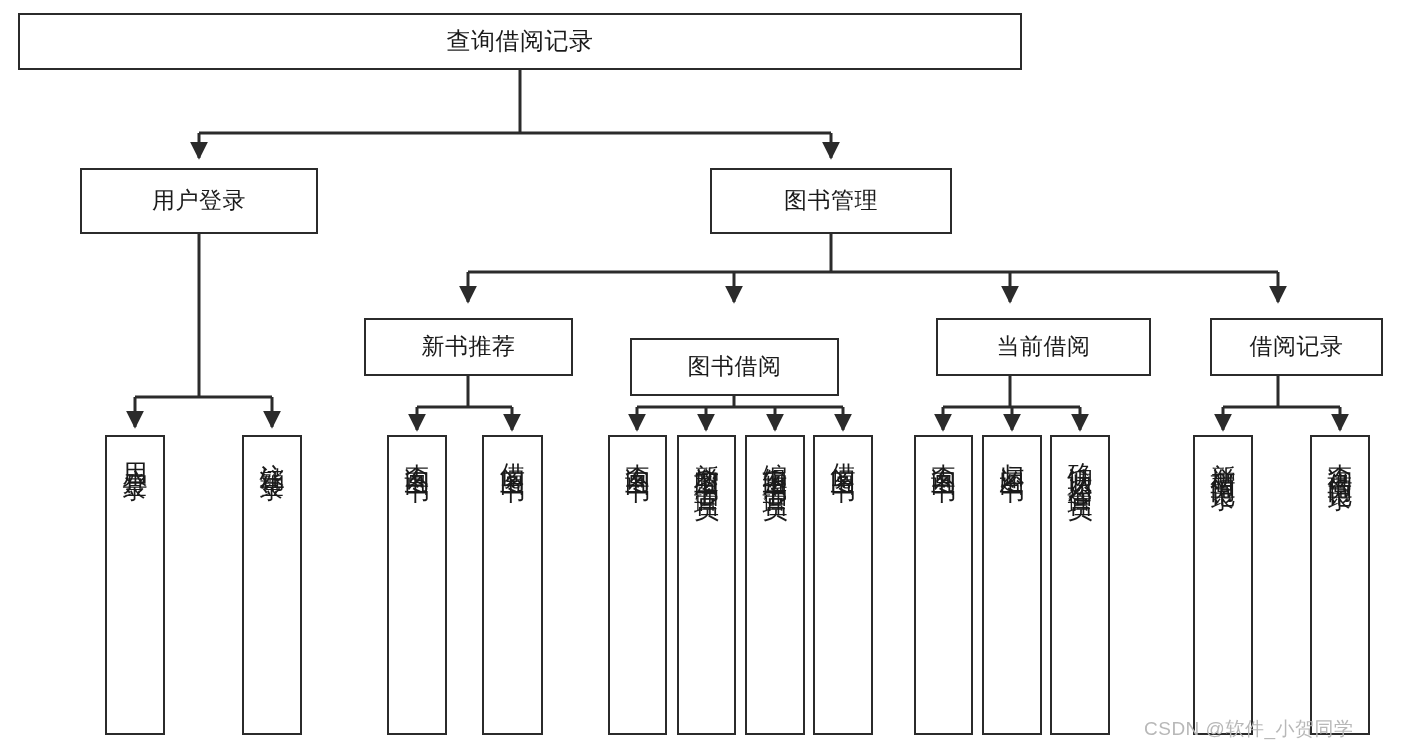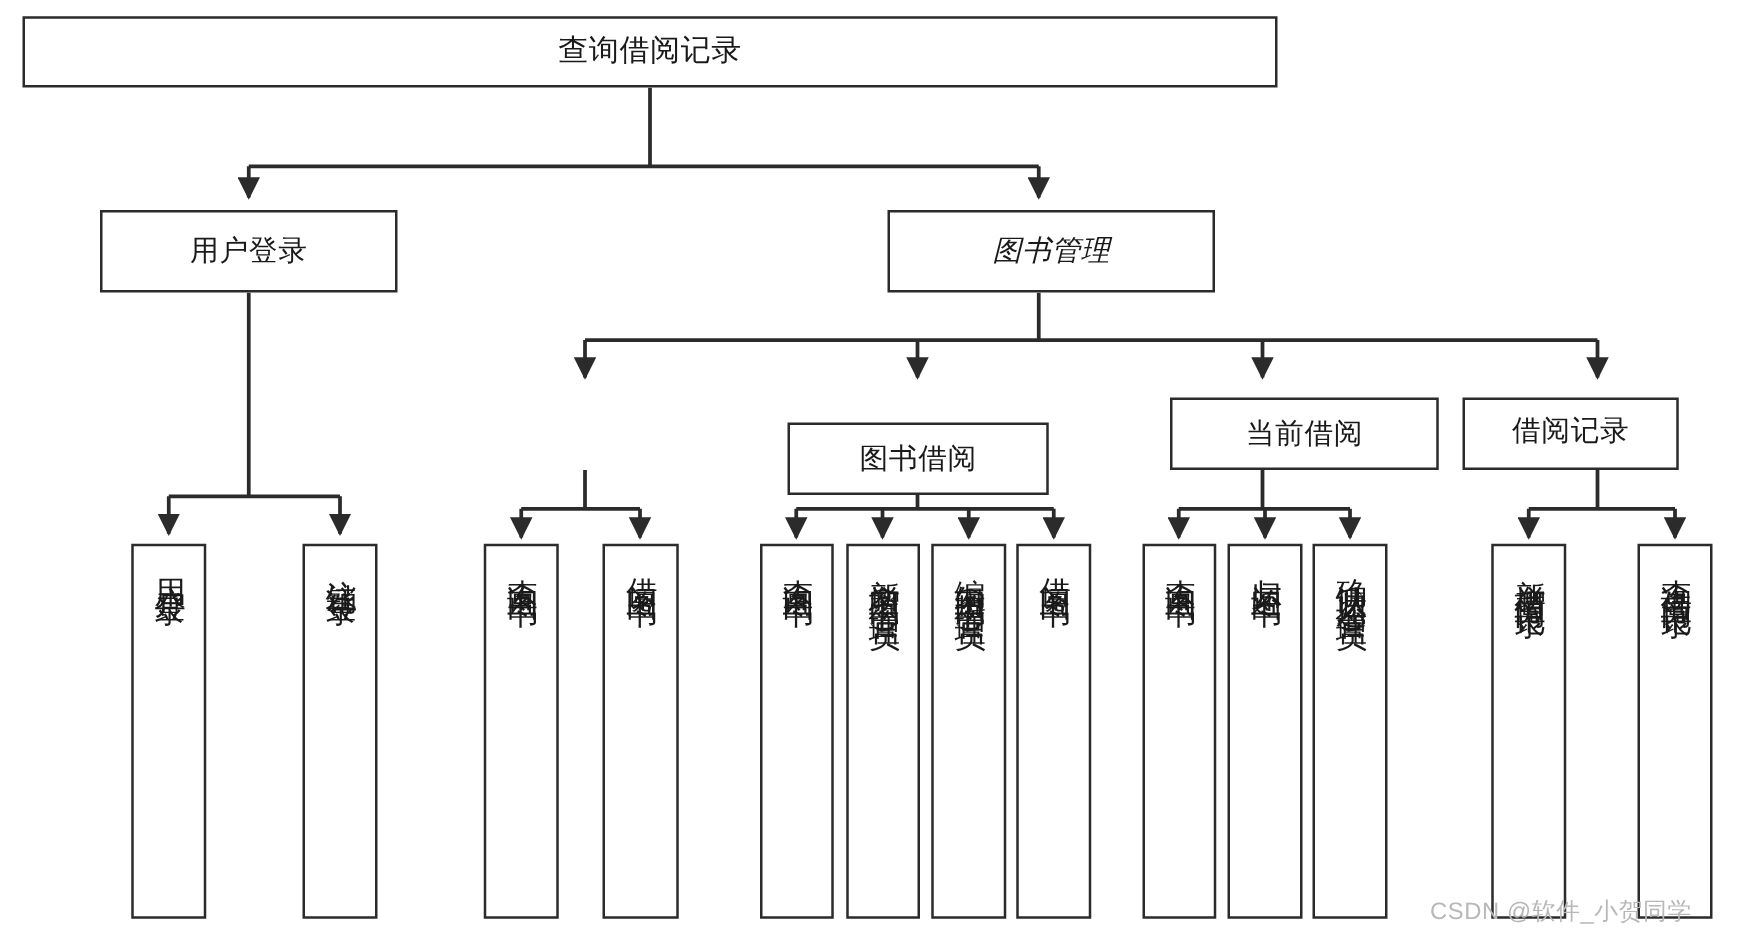--- a/index.html
+++ b/index.html
@@ -126,31 +126,34 @@
     </g>
   </svg>
 
   <div class="node h root" style="left:18px; top:13px; width:1004px; height:57px;">
     <span class="label">查询借阅记录</span>
   </div>
 
   <div class="node h" style="left:80px; top:168px; width:238px; height:66px;">
     <span class="label">用户登录</span>
   </div>
-  <div class="node h" style="left:710px; top:168px; width:262px; height:66px;font-style:italic;">
+  <div class="node h" style="left:710px; top:168px; width:242px; height:66px;">
     <span class="label">图书管理</span>
   </div>
 
+  <div class="node h" style="left:364px; top:318px; width:209px; height:58px;">
+    <span class="label">新书推荐</span>
+  </div>
   <div class="node h" style="left:630px; top:318px; width:209px; height:58px;margin-top:20px;">
     <span class="label">图书借阅</span>
   </div>
   <div class="node h" style="left:903px; top:318px; width:215px; height:58px;margin-left:33px;">
     <span class="label">当前借阅</span>
   </div>
-  <div class="node h" style="left:1170px; top:318px; width:173px; height:58px;font-family:Liberation Mono, monospace;">
+  <div class="node h" style="left:1210px; top:318px; width:173px; height:58px;">
     <span class="label">借阅记录</span>
   </div>
 
   <div class="node v" style="left:105px; top:435px; width:60px; height:300px;">
     <span class="label">用户登录</span>
   </div>
   <div class="node v" style="left:242px; top:435px; width:60px; height:300px;">
     <span class="label">注销登录</span>
   </div>
 

